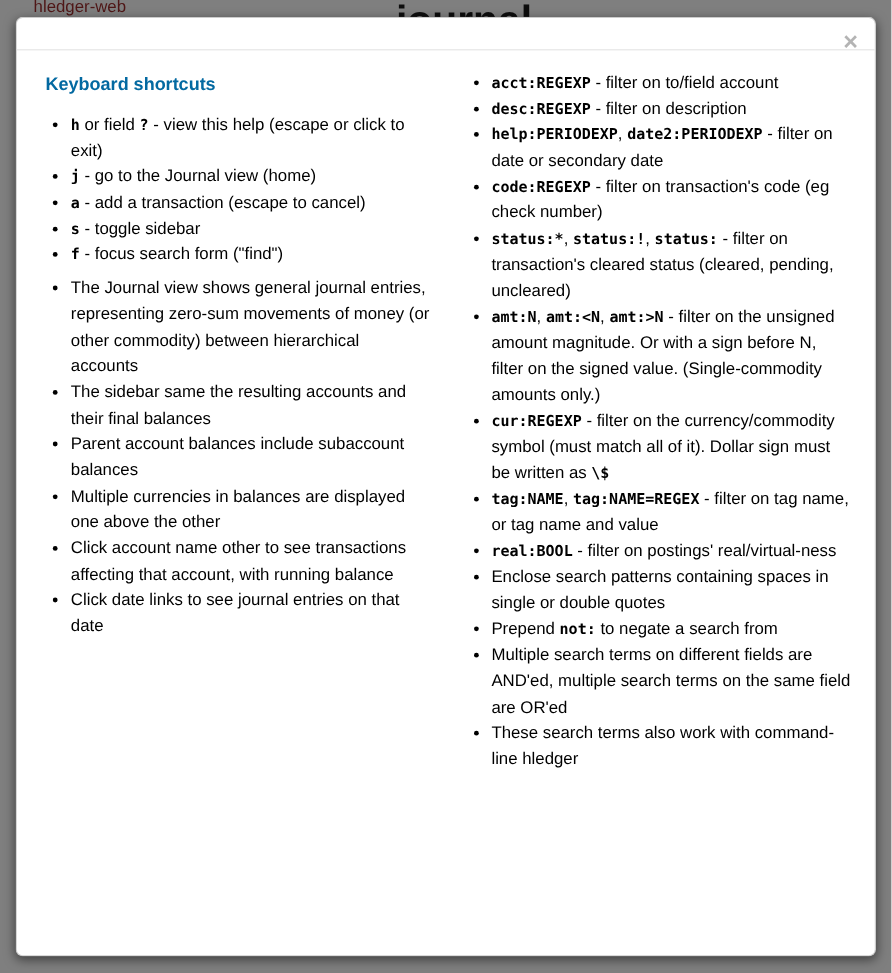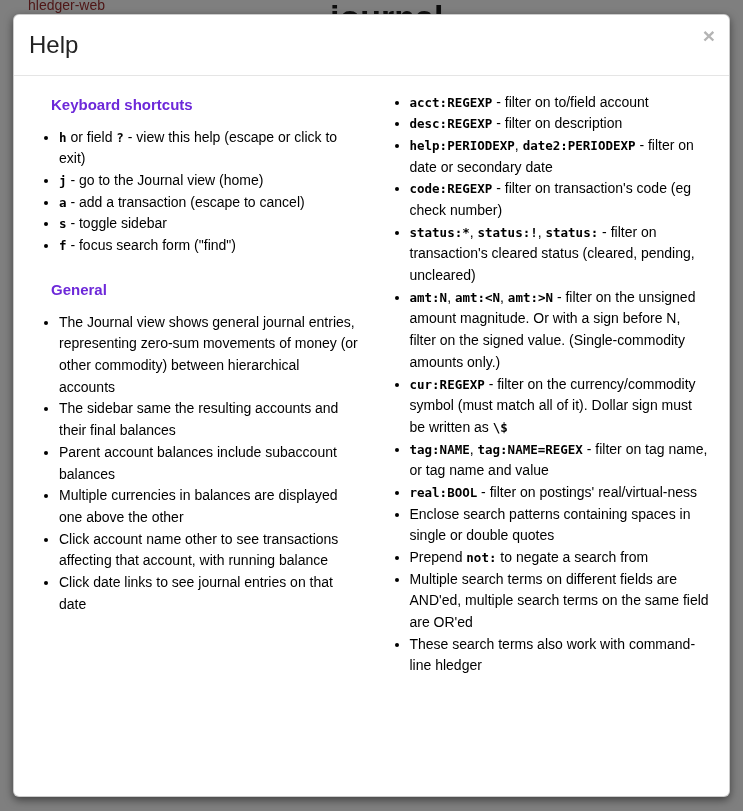--- a/index.html
+++ b/index.html
@@ -50,22 +50,22 @@
     font-size: 21px; color: #b4b4b4; cursor: pointer;
     line-height: 1; font-weight: 700;
   }
   .modal-body {
     display: flex;
     gap: 26px;
     padding: 16px 20px 40px 20px;
   }
   .col { flex: 1 1 0; min-width: 0; }
   .section-heading {
-    font-size: 15px; font-weight: 700; color: #6d28d9;
-    margin: 24px 0 14px 17px;
+    font-size: 15px; font-weight: 700; color: #0369a1;
+    margin: 24px 0 14px 4px;
   }
   .col .section-heading:first-child { margin-top: 4px; }
   .help-list {
     list-style: disc outside;
     padding-left: 25px;
     margin: 0 0 6px 0;
   }
   .help-list li {
     font-size: 14px;
     line-height: 1.55;
@@ -84,33 +84,31 @@
 <div class="page">
   <a class="brand">hledger-web</a>
   <h1 class="page-heading">journal</h1>
 </div>
 
 <div class="backdrop"></div>
 
 <div class="modal">
   <div class="modal-header">
     <span class="close">×</span>
-    <div class="modal-title">Help</div>
   </div>
   <div class="modal-body">
     <div class="col">
         <div class="section-heading">Keyboard shortcuts</div>
         <ul class="help-list">
           <li><code>h</code><span> or field </span><code>?</code><span> - view this help (escape or click to exit)</span></li>
           <li><code>j</code><span> - go to the Journal view (home)</span></li>
           <li><code>a</code><span> - add a transaction (escape to cancel)</span></li>
           <li><code>s</code><span> - toggle sidebar</span></li>
           <li><code>f</code><span> - focus search form ("find")</span></li>
         </ul>
-        <div class="section-heading">General</div>
         <ul class="help-list">
           <li><span>The Journal view shows general journal entries, representing zero-sum movements of money (or other commodity) between hierarchical accounts</span></li>
           <li><span>The sidebar same the resulting accounts and their final balances</span></li>
           <li><span>Parent account balances include subaccount balances</span></li>
           <li><span>Multiple currencies in balances are displayed one above the other</span></li>
           <li><span>Click account name other to see transactions affecting that account, with running balance</span></li>
           <li><span>Click date links to see journal entries on that date</span></li>
         </ul>
       </div>
     <div class="col">

